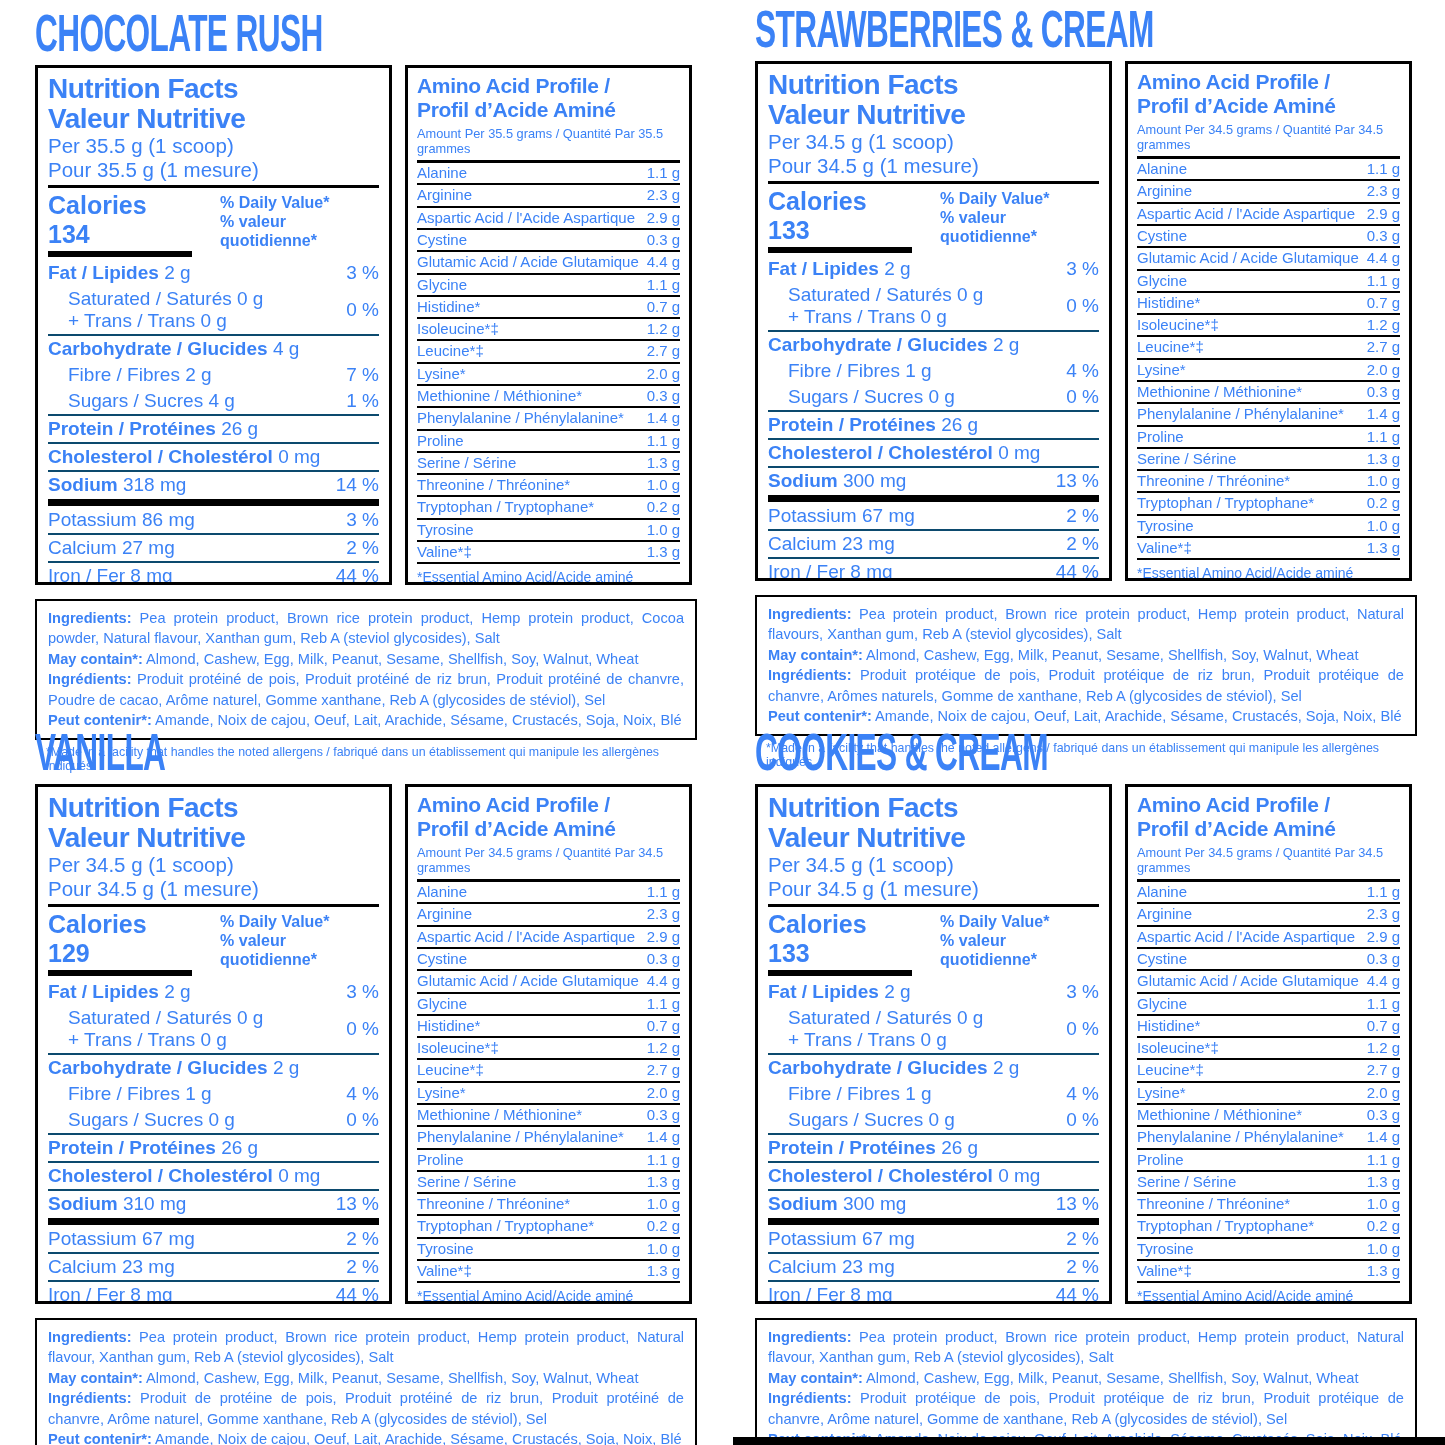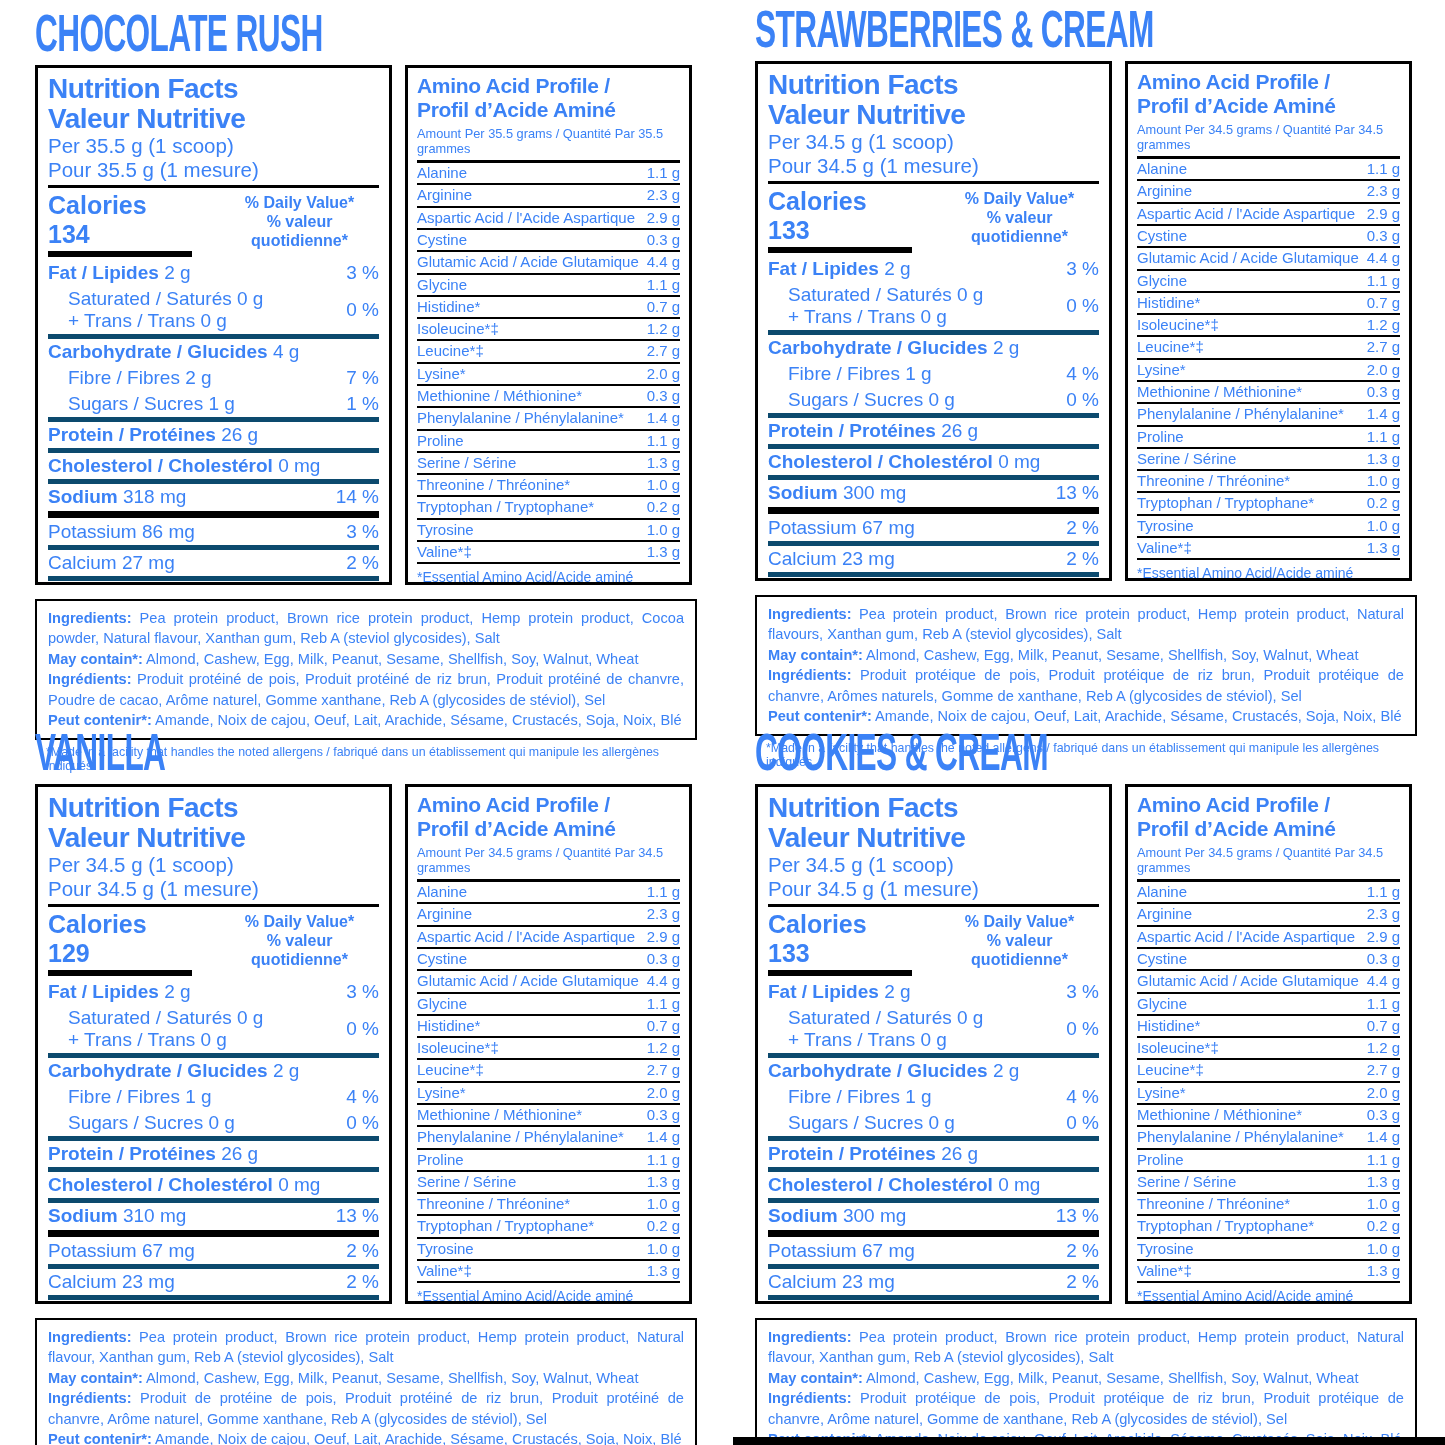--- a/index.html
+++ b/index.html
@@ -12,24 +12,24 @@
     white-space:nowrap;transform:scaleX(.62);transform-origin:0 50%;letter-spacing:-1px;}
 
   .label-row{display:flex;gap:13px;}
   .nft-box{width:357px;height:520px;border:3px solid #000;box-sizing:border-box;
     padding:6px 10px 6px 10px;overflow:hidden;}
   .nft-title{font-weight:700;font-size:28px;line-height:1.08;letter-spacing:-.5px;}
   .serving{font-size:20.5px;line-height:1.13;}
   .rule{border-top:3px solid #000;margin:4px 0 3px;}
   .cal-row{display:flex;justify-content:space-between;align-items:flex-start;margin-bottom:3px;gap:28px;}
   .calories{font-weight:700;font-size:25px;border-bottom:6px solid #000;padding:0 4px 2px 0;}
-  .dv{text-align:center;font-weight:700;font-size:16px;line-height:1.2;padding-top:2px;}
+  .dv{text-align:left;font-weight:700;font-size:16px;line-height:1.2;padding-top:2px;}
   .nft-rows{font-size:19px;}
   .nft-row{display:flex;justify-content:space-between;align-items:center;padding:2px 0;line-height:1.16;}
-  .nft-row.sep{border-top:5px solid #0c4a6e;}
+  .nft-row.sep{border-top:2px solid #0c4a6e;}
   .nr-left.indent{padding-left:20px;}
   .pct{white-space:nowrap;margin-left:8px;}
   .bar{border-top:7px solid #000;margin:1px 0;}
   .nft-foot{font-size:14.5px;line-height:1.25;margin-top:3px;}
 
   .amino-box{width:287px;height:520px;border:3px solid #000;box-sizing:border-box;
     padding:6px 9px 6px 9px;overflow:hidden;}
   .amino-title{font-weight:700;font-size:21px;line-height:1.12;letter-spacing:-.3px;}
   .amino-amount{font-size:12.8px;margin-top:5px;}
   .amino-rule{border-top:3px solid #000;margin-top:4px;}
@@ -82,21 +82,21 @@
                 <div class="pct">0 %</div>
               </div>
               <div class="nft-row sep">
                 <div class="nr-left"><b>Carbohydrate / Glucides</b> 4 g</div>
               </div>
               <div class="nft-row">
                 <div class="nr-left indent">Fibre / Fibres  2 g</div>
                 <div class="pct">7 %</div>
               </div>
               <div class="nft-row">
-                <div class="nr-left indent">Sugars / Sucres  1 g</div>
+                <div class="nr-left indent">Sugars / Sucres  4 g</div>
                 <div class="pct">1 %</div>
               </div>
               <div class="nft-row sep">
                 <div class="nr-left"><b>Protein / Protéines</b> 26 g</div>
               </div>
               <div class="nft-row sep">
                 <div class="nr-left"><b>Cholesterol / Cholestérol</b> 0 mg</div>
               </div>
               <div class="nft-row sep">
                 <div class="nr-left"><b>Sodium</b> 318 mg</div>

